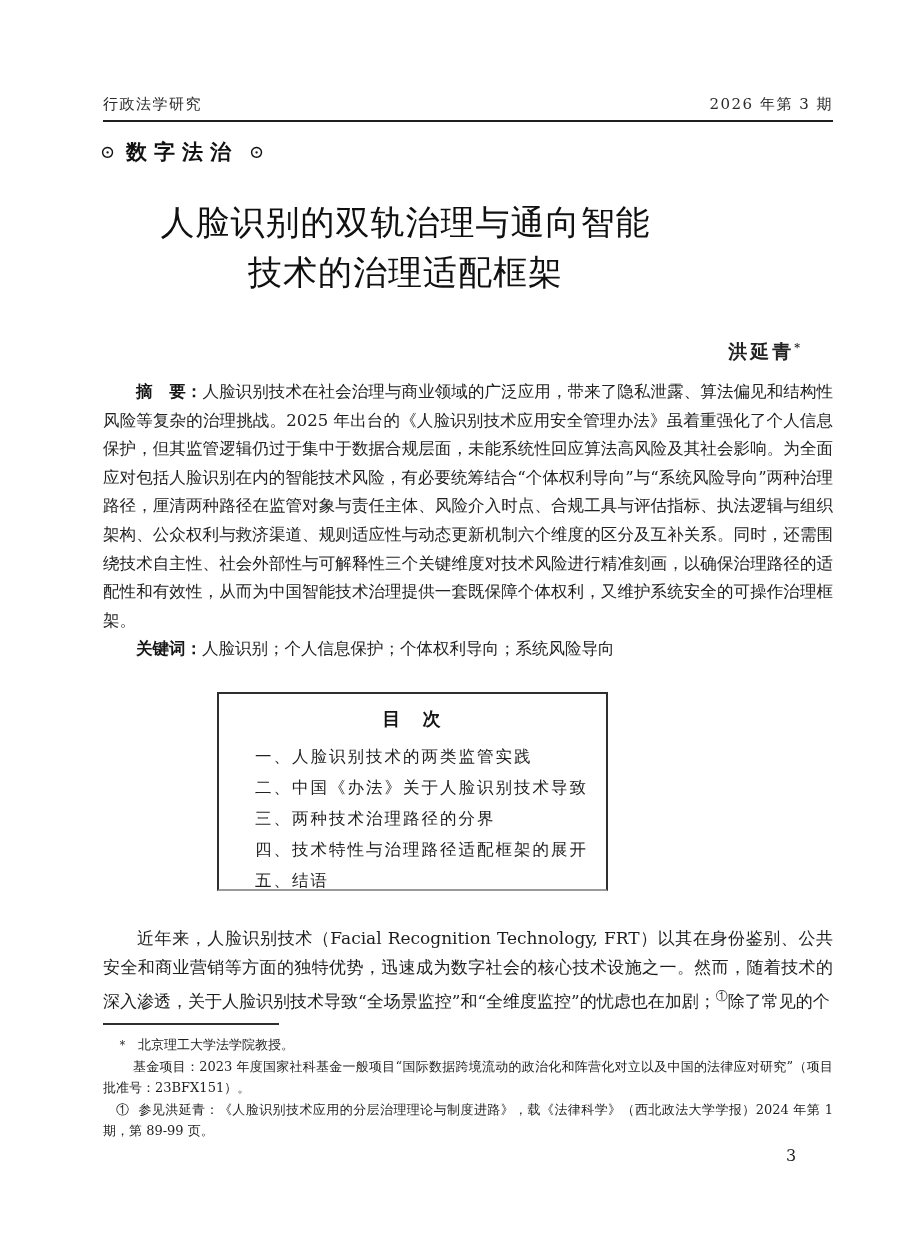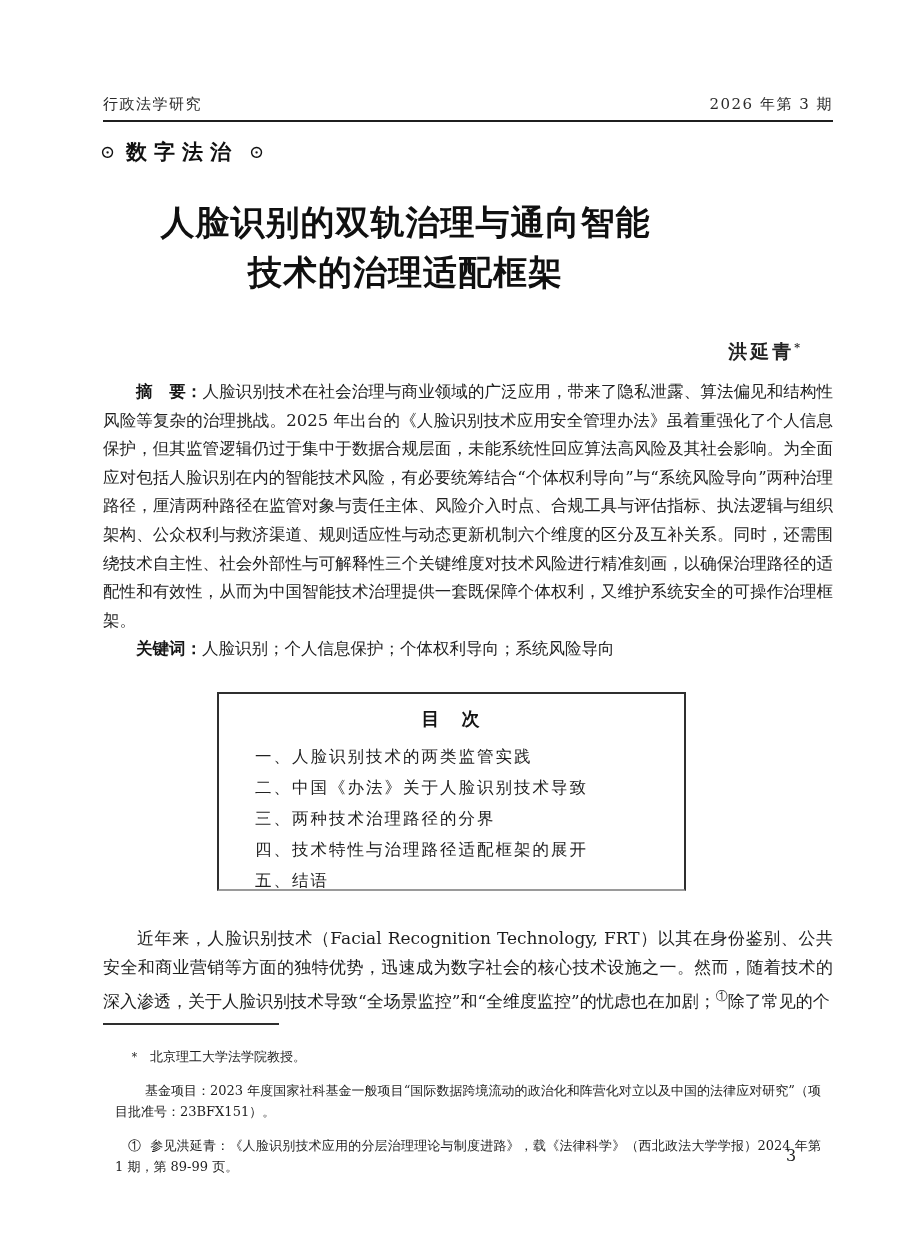--- a/index.html
+++ b/index.html
@@ -28,41 +28,41 @@
     display:flex; align-items:center; gap:11px;
   }
   .marker-dot { font-size:18px; color:#111; line-height:1; }
   .section-label {
     font-size:21px; font-weight:bold; letter-spacing:7px;
     font-family:"DejaVu Sans","Liberation Sans",sans-serif; color:#111;
   }
   
   .title {
     position:absolute; top:197px; left:0; width:811px; margin:0;
-    text-align:center; font-weight:bold;
+    text-align:center; font-weight:normal;
     font-size:34px; line-height:50px; letter-spacing:1px; color:#101010;
   }
   .t-line { display:block; }
   .author {
     position:absolute; top:339px; right:124px;
     font-size:19px; letter-spacing:3px; color:#222;font-weight:bold;
   }
   .author sup { font-size:11px; letter-spacing:0; }
   
   .abstract {
     position:absolute; top:378px; left:103px; width:730px;
     font-size:16.5px; line-height:28.6px;
     text-align:justify; color:#222;
   }
   .abs-p { margin:0; text-indent:2em; }
   .lbl { font-weight:bold; color:#161616; }
   
   .toc-box {
     position:absolute; top:692px; left:217px;
-    width:469px; height:199px; box-sizing:border-box;
+    width:391px; height:199px; box-sizing:border-box;
     border:2px solid #2f2f2f; border-bottom-color:#9a9a9a;
     background:#fff;
   }
   .toc-title {
     margin-top:13px; text-align:center;
     font-size:18px; font-weight:bold; letter-spacing:2px; color:#141414;
   }
   .toc-items {
     margin:11px 0 0 36px;
     font-size:16.5px; line-height:31px; letter-spacing:2px; color:#222;font-family:Liberation Mono, monospace;
@@ -77,21 +77,21 @@
   
   .fn-rule {
     position:absolute; top:1023px; left:103px; width:176px;
     border-top:2px solid #2e2e2e;
   }
   .footnotes {
     position:absolute; top:1034px; left:103px; width:730px;
     font-size:13px; line-height:21.5px;
     text-align:justify; color:#1e1e1e;
   }
-  .fn { margin:12px; }
+  .fn { margin:0; }
   .fn-author { text-indent:1em; }
   .fn-fund { text-indent:2.3em; }
   .fn-1 { text-indent:1em; }
   .fn-marker { margin-right:9px; }
   
   .page-number {
     position:absolute; top:1146px; left:786px;
     font-size:16px; color:#222;
   }
 </style>

